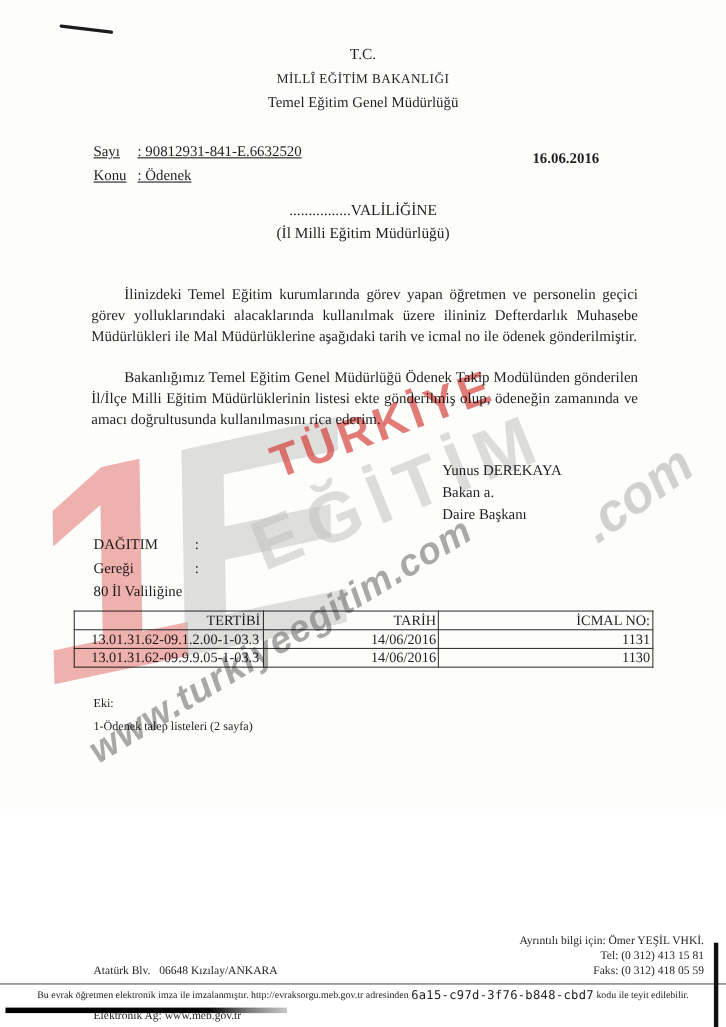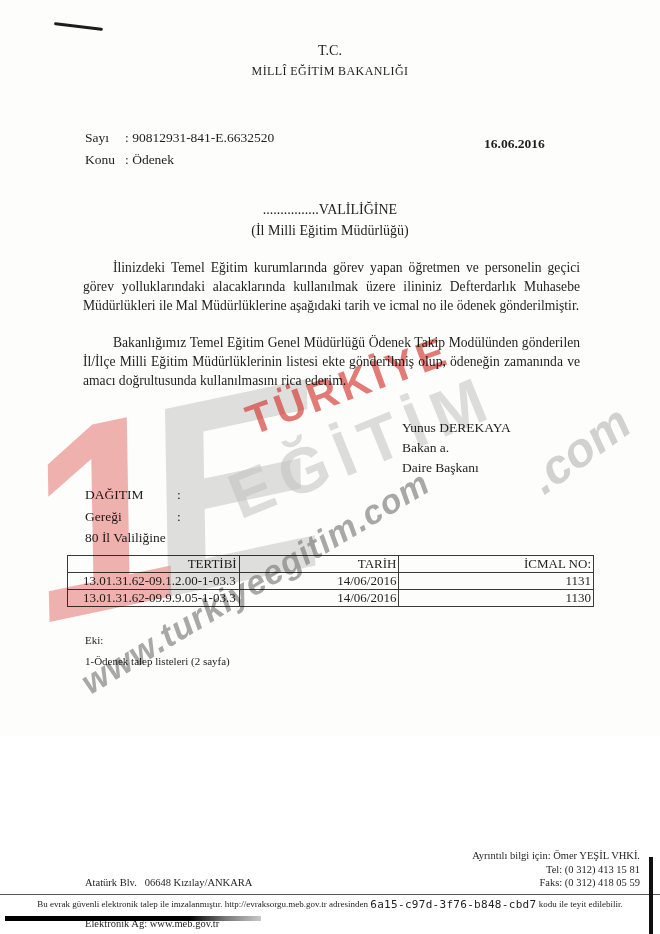--- a/index.html
+++ b/index.html
@@ -9,26 +9,26 @@
   .content{position:absolute;inset:0;z-index:2;}
 
   
   .letterhead{position:absolute;top:40px;left:0;width:660px;text-align:center;line-height:21px;}
   .lh1{font-size:14px;}
   .lh2{font-size:12px;letter-spacing:.4px;}
   .lh3{font-size:13.5px;}
 
   
   .meta{position:absolute;left:85px;top:127px;font-size:13.5px;line-height:22px;}
-  .meta-row{display:flex;white-space:pre;}
+  .meta-row{display:flex;white-space:pre;text-decoration:underline;}
   .meta-label{display:inline-block;width:40px;}
   .doc-date{position:absolute;left:484px;top:136px;font-size:13.5px;font-weight:bold;}
 
   
-  .recipient{position:absolute;top:199px;left:0;width:660px;text-align:center;font-size:14px;line-height:21px;}
+  .recipient{position:absolute;top:181px;left:0;width:660px;text-align:center;font-size:14px;line-height:21px;}
 
   
   .bodytext{position:absolute;left:83px;top:258px;width:497px;font-size:13.6px;line-height:19px;text-align:justify;}
   .bodytext p{margin:0;text-indent:30px;}
   .bodytext p + p{margin-top:18px;}
 
   
   .signature{position:absolute;left:402px;top:418px;width:185px;text-align:left;font-size:13.5px;line-height:20px;}
 
   
@@ -80,20 +80,21 @@
 
 <div class="page">
 
   <div class="content">
 
     <div class="mark-topleft"></div>
 
     <div class="letterhead">
       <div class="lh1">T.C.</div>
       <div class="lh2">MİLLÎ EĞİTİM BAKANLIĞI</div>
+      <div class="lh3">Temel Eğitim Genel Müdürlüğü</div>
     </div>
 
     <div class="meta">
       <div class="meta-row">
         <span class="meta-label">Sayı</span>
         <span>: 90812931-841-E.6632520</span>
       </div>
       <div class="meta-row">
         <span class="meta-label">Konu</span>
         <span>: Ödenek</span>
@@ -166,21 +167,21 @@
     </div>
     <div class="f-right">
       <div>Ayrıntılı bilgi için: Ömer YEŞİL VHKİ.</div>
       <div>Tel: (0 312) 413 15 81</div>
       <div>Faks: (0 312) 418 05 59</div>
     </div>
 
     <div class="f-divider"></div>
 
     <div class="verify">
-      <span>Bu evrak güvenli elektronik talep ile imzalanmıştır. http://evraksorgu.meb.gov.tr adresinden </span><span class="code">6a15-c97d-3f76-b848-cbd7</span><span> kodu ile teyit edilebilir.</span>
+      <span>Bu evrak öğretmen elektronik imza ile imzalanmıştır. http://evraksorgu.meb.gov.tr adresinden </span><span class="code">6a15-c97d-3f76-b848-cbd7</span><span> kodu ile teyit edilebilir.</span>
     </div>
 
     <div class="bar-bottom"></div>
     <div class="bar-right"></div>
   </div>
 
   <div class="wm">
     <div class="wm-logo"><span class="one">1</span><span class="ee">E</span></div>
     <div class="wm-turkiye">TÜRKİYE</div>
     <div class="wm-egitim">EĞİTİM</div>

